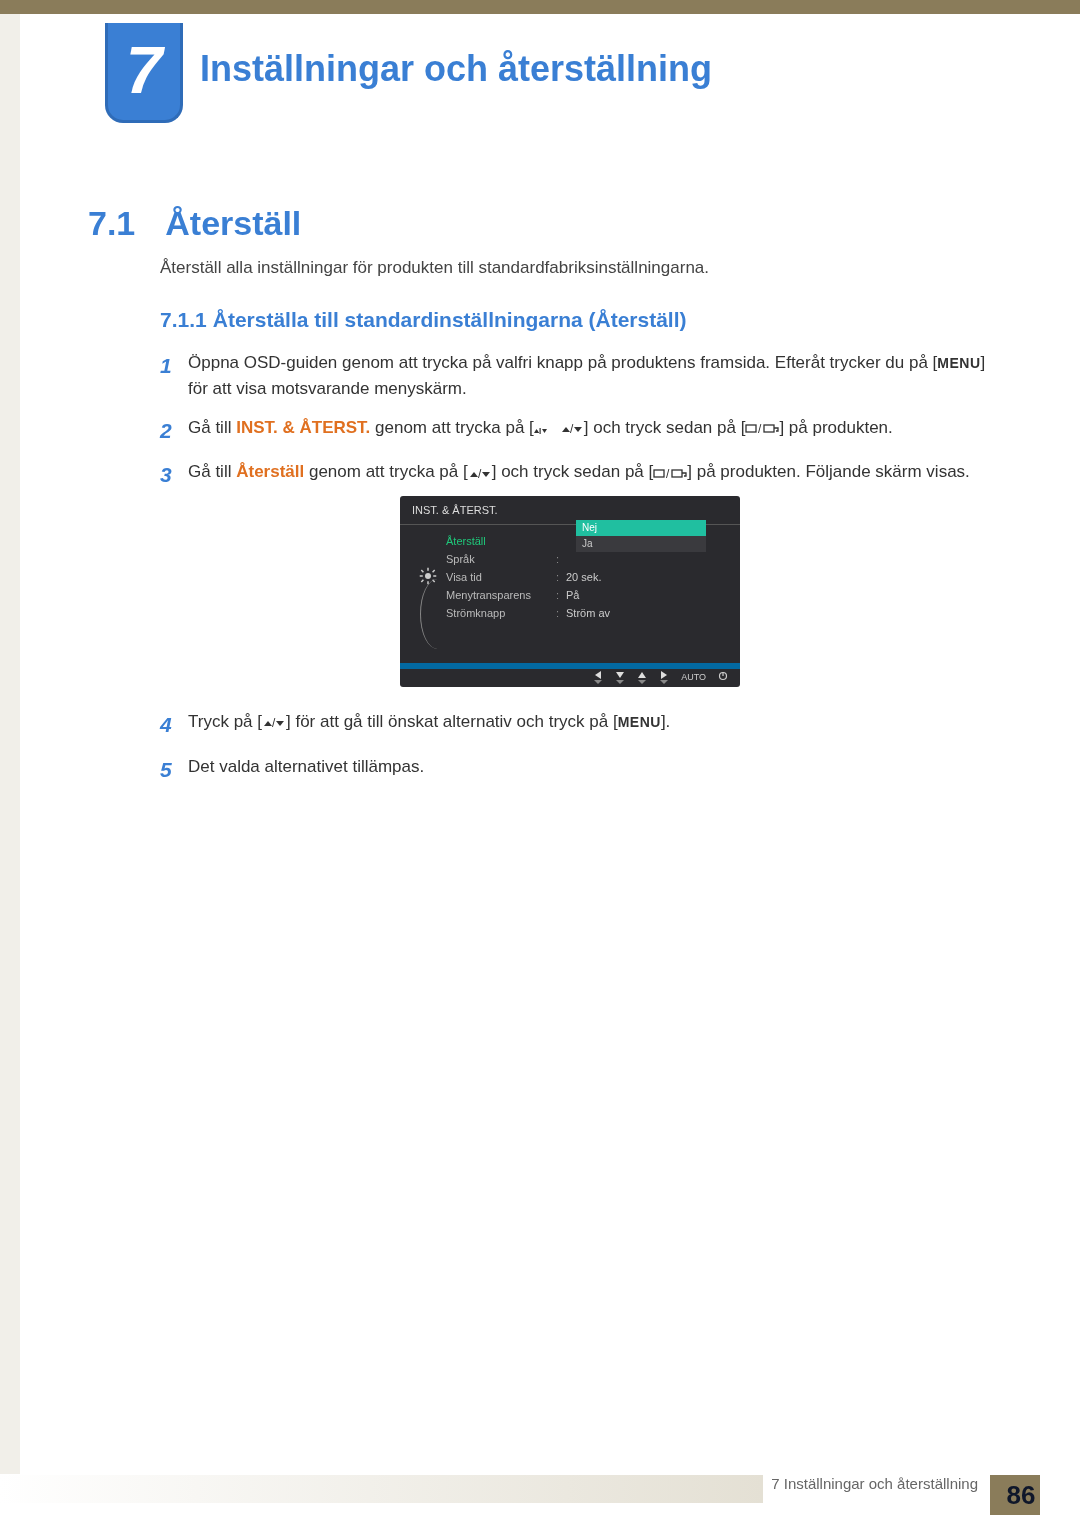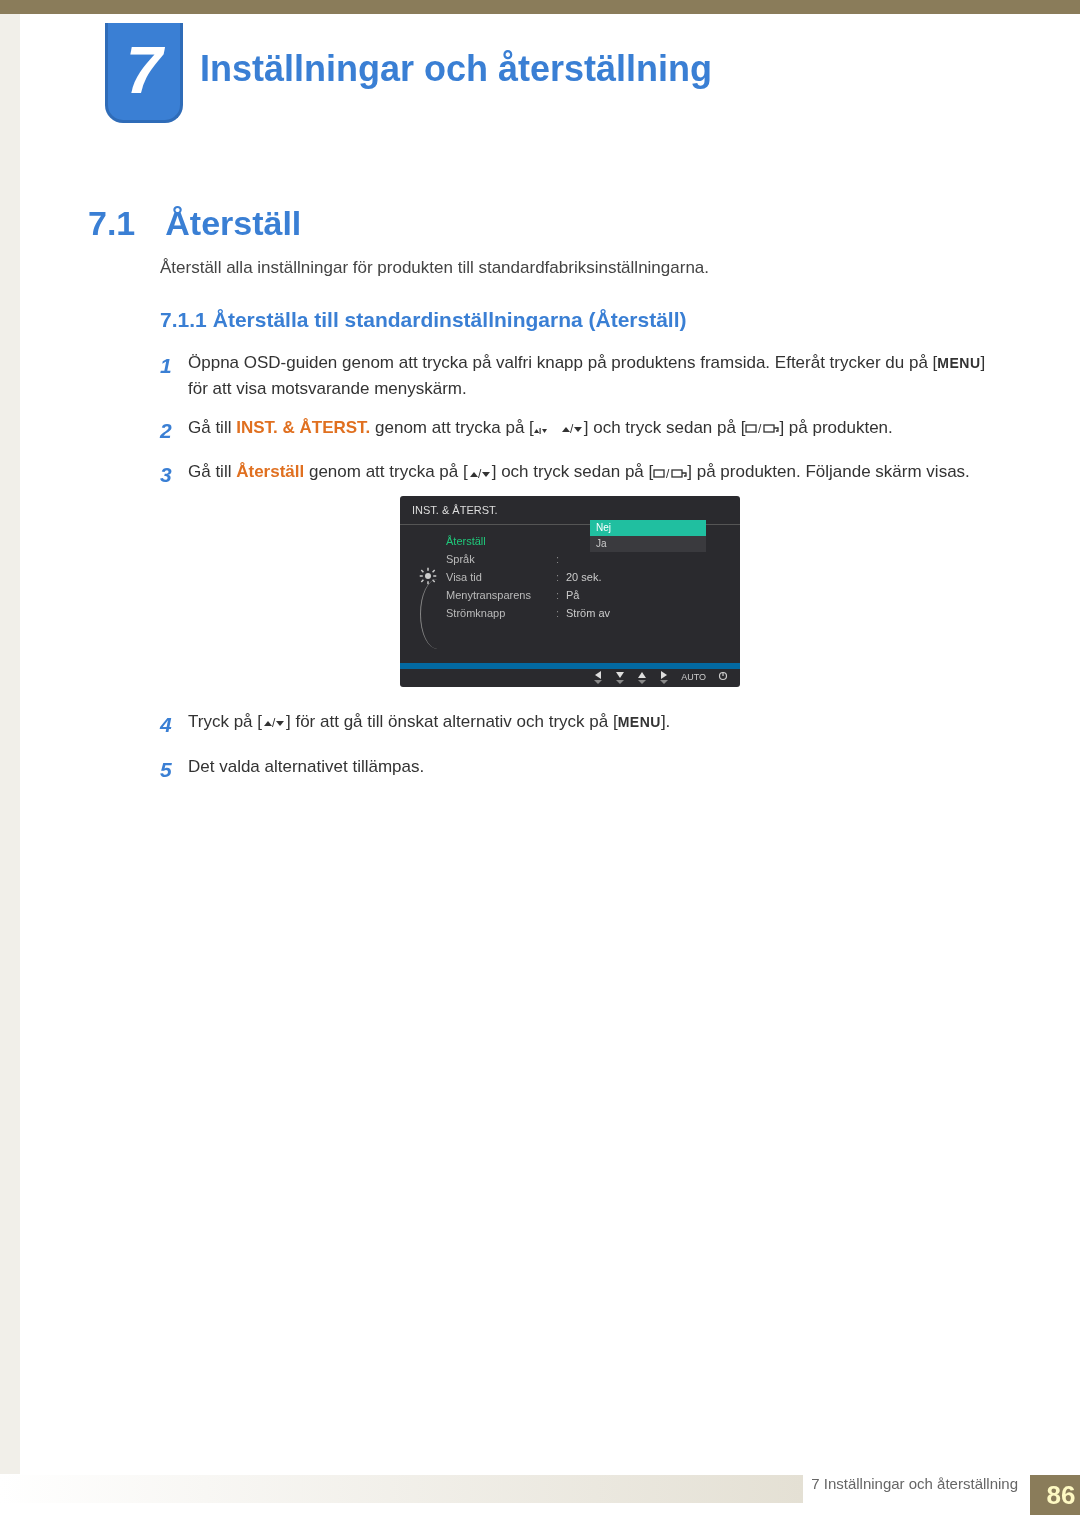--- a/index.html
+++ b/index.html
@@ -145,23 +145,23 @@
     border-bottom: none;
   }
   .osd-menu { flex: 1; padding-top: 2px; }
   .osd-row { display: flex; align-items: center; height: 18px; }
   .osd-label { width: 110px; }
   .osd-colon { width: 10px; color: #888; }
   .osd-val { color: #ccc; }
   .osd-row.active .osd-label { color: #1fc77a; }
   .osd-selbox {
     position: absolute;
-    left: 190px;
+    left: 176px;
     top: 24px;
-    width: 116px;
+    width: 130px;
   }
   .osd-selrow { height: 16px; padding: 0 6px; font-size: 10px; display:flex; align-items:center; }
   .osd-selrow.sel { background: #20bfa0; color: #fff; }
   .osd-selrow.nsel { background: #3a3a3e; color: #ccc; }
   .osd-footer {
     border-top: 6px solid #0369a1;
     height: 24px;
     display: flex;
     justify-content: flex-end;
     align-items: center;
@@ -191,26 +191,27 @@
   }
   .footer-text {
     font-size: 15px;
     color: #666;
     margin: 0 12px 0 8px;
   }
   .footer-pagebox {
     width: 50px;
     height: 40px;
     background: #8a7c5a;
-    color: #fef9c3;
+    color: #0f172a;
     font-size: 26px;
     font-weight: bold;
     display: flex;
     align-items: center;
     justify-content: center;
+    margin-right: 40px;
     padding-left: 12px;
   }
 </style>
 </head>
 <body>
 
 <div class="top-bar"></div>
 <div class="side-bar"></div>
 
 <div class="chapter-tab">7</div>

